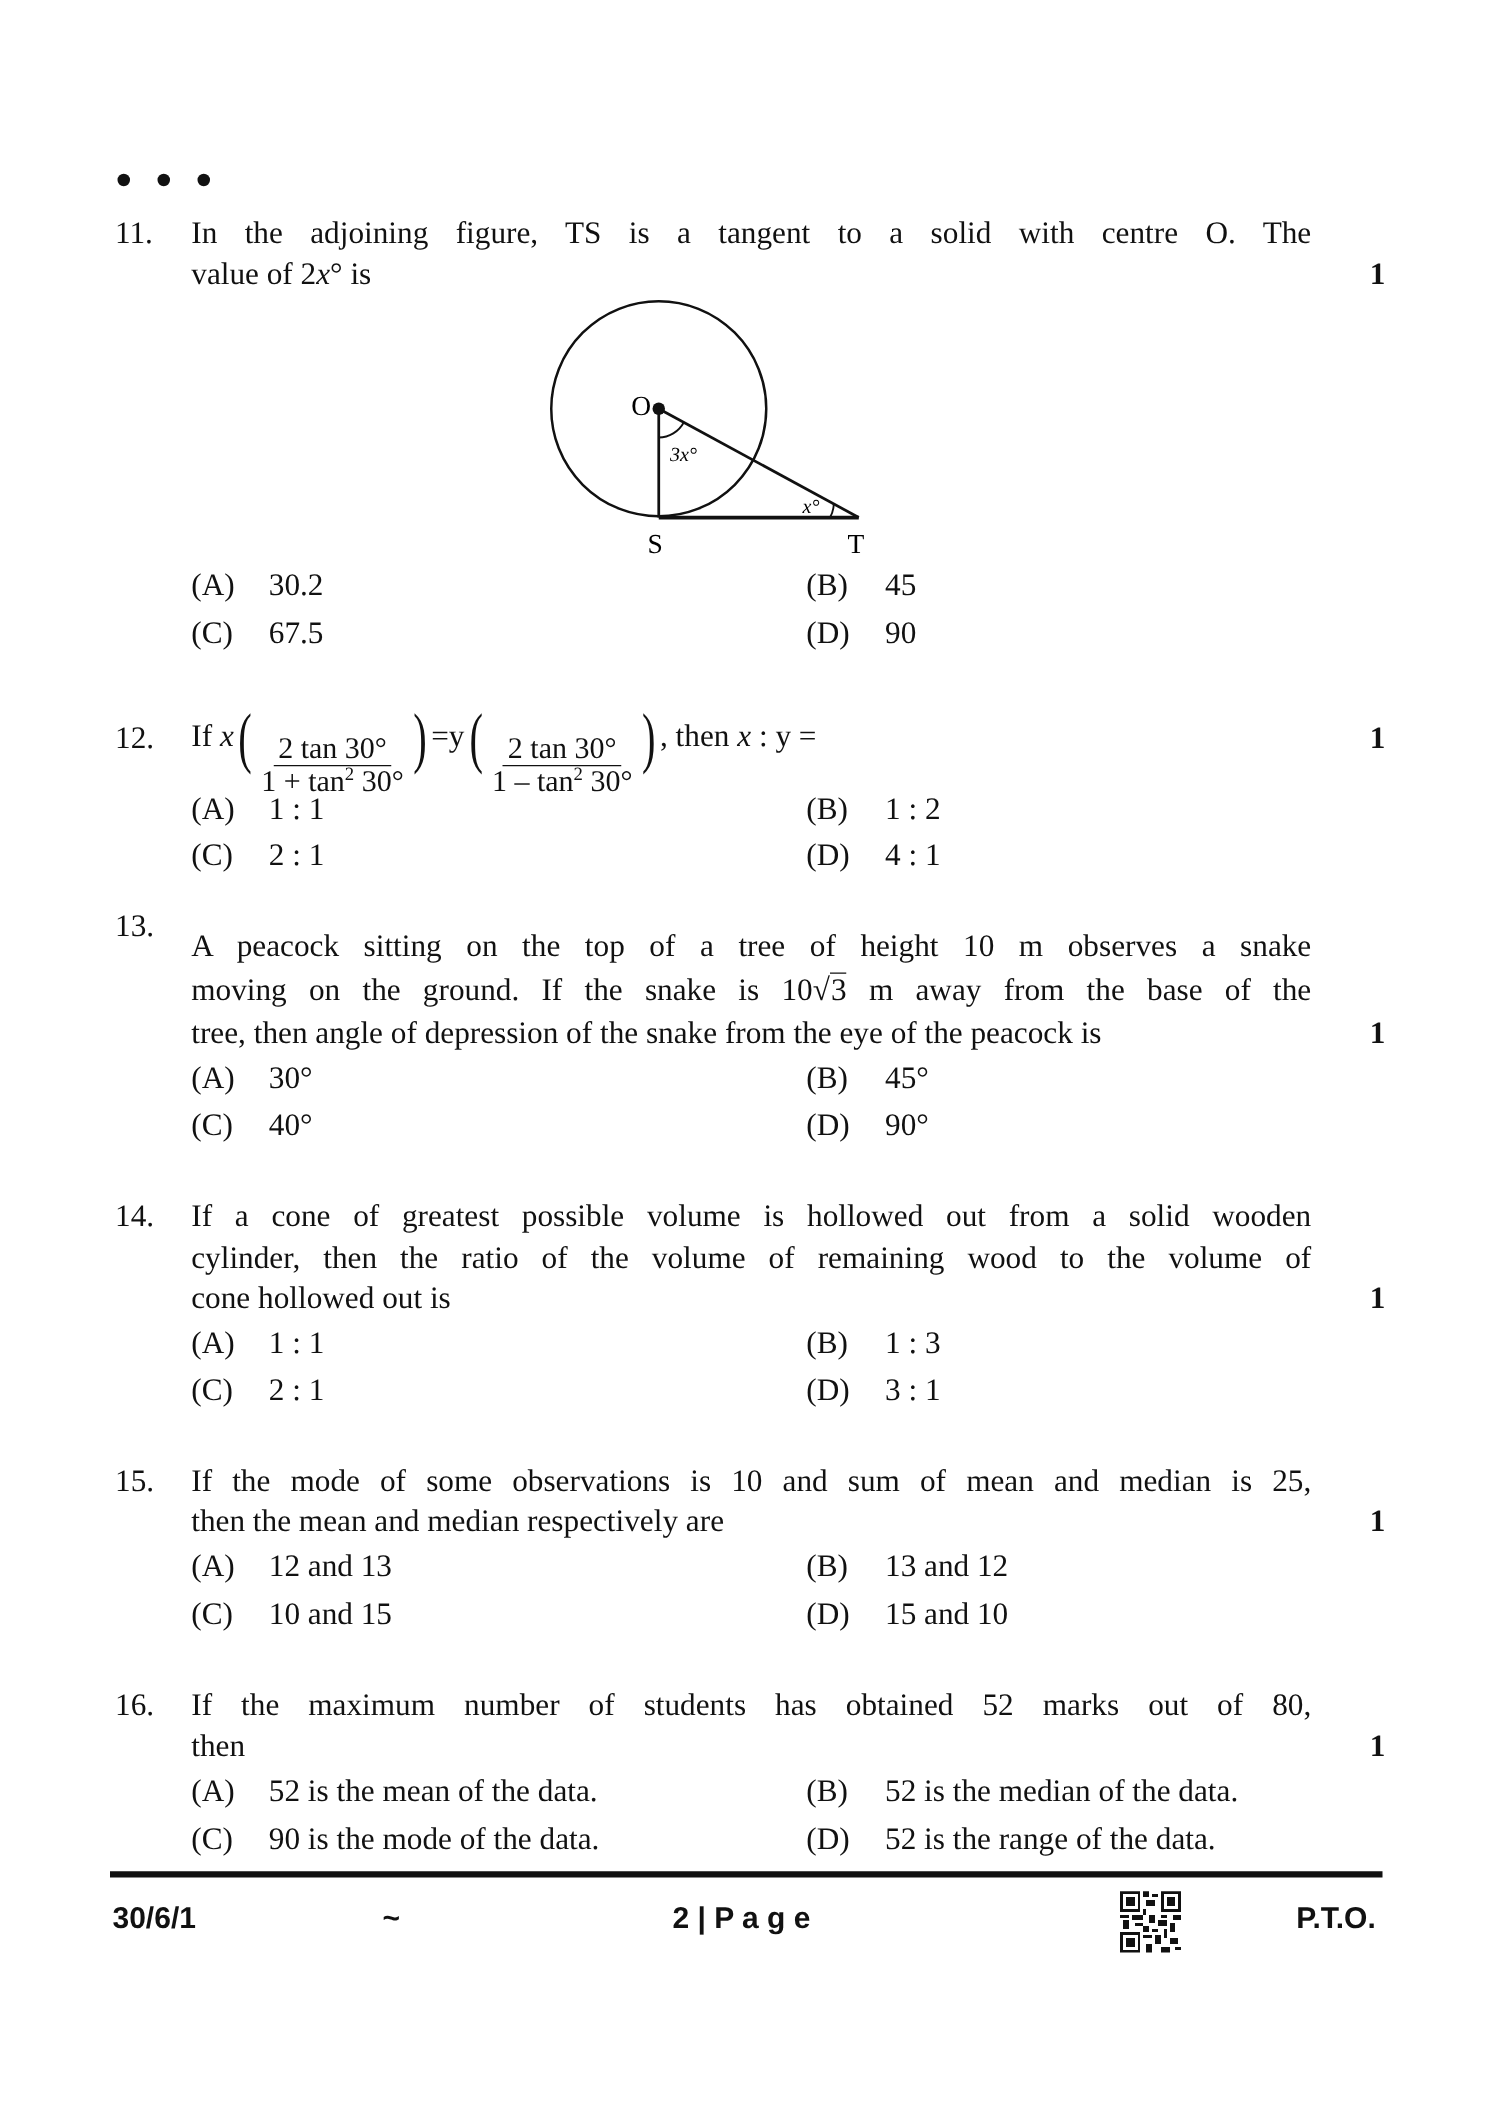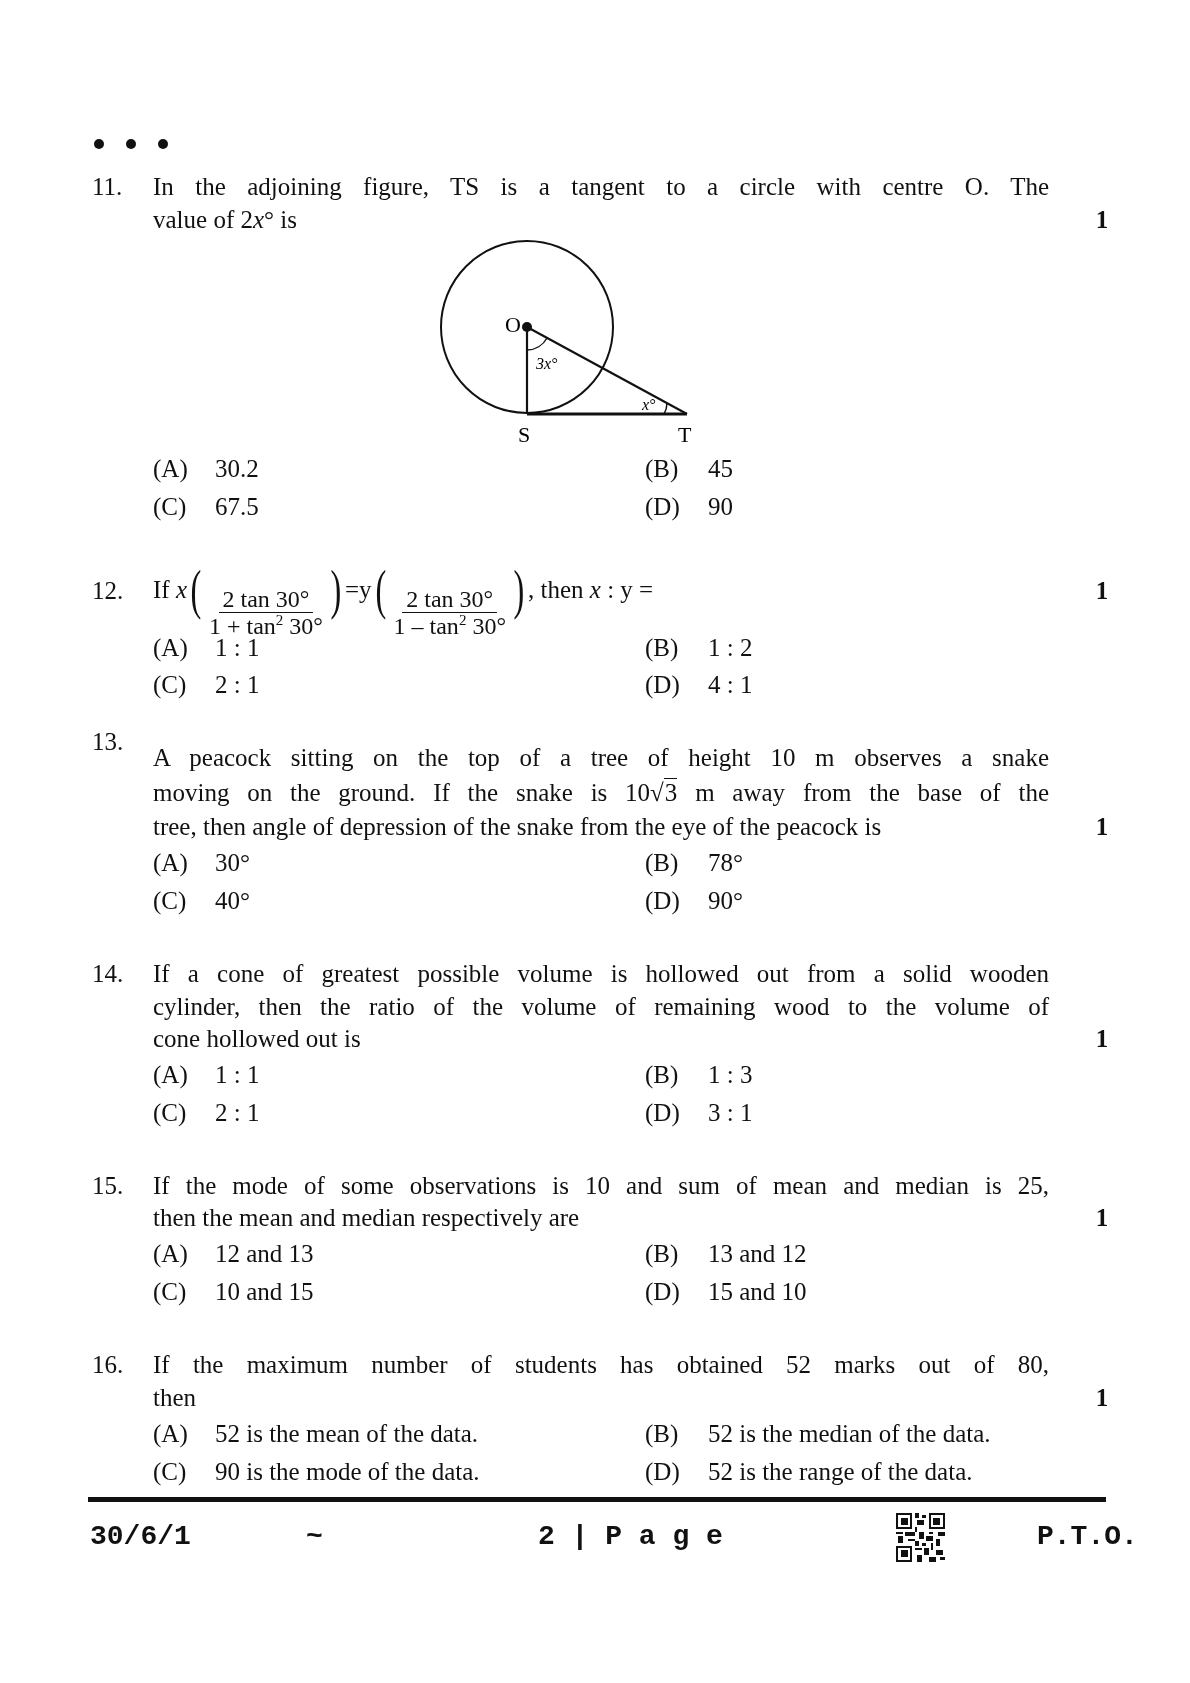--- a/index.html
+++ b/index.html
@@ -11,41 +11,41 @@
   .qline { left:153px; }
   .qline.just { width:896px; text-align:justify; text-align-last:justify; }
   .mark { left:1092px; width:20px; text-align:center; font-weight:bold; }
   .opt-lbl-l { left:153px; }
   .opt-val-l { left:215px; }
   .opt-lbl-r { left:645px; }
   .opt-val-r { left:708px; }
   .dots { left:94px; top:139px; display:flex; gap:22px; }
   .dot { width:10px; height:10px; border-radius:50%; background:#111; }
   .rule { left:88px; top:1497px; width:1018px; height:5px; background:#111; }
-  .foot { font-family:Liberation Mono, monospace; font-weight:bold; font-size:28px; top:1521px; white-space:nowrap; }
+  .foot { font-family:Liberation Sans, sans-serif; font-weight:bold; font-size:24px; top:1521px; white-space:nowrap; }
   .frac { display:inline-flex; flex-direction:column; align-items:center; vertical-align:middle; font-size:24px; line-height:26px; }
   .frac .num { padding:0 4px; border-bottom:1.5px solid #111;margin-top:44px; }
   .frac .den { padding:0 4px; }
   .paren { font-size:54px; line-height:54px; vertical-align:middle; font-weight:100; transform:scaleX(0.6); display:inline-block; }
   .it { font-style:italic; }
   sup { font-size:15px; line-height:0; }
   .sqrt { border-top:1.5px solid #111; padding-left:1px; }
 </style>
 </head>
 <body>
 
 <div class="abs dots">
   <div class="dot"></div>
   <div class="dot"></div>
   <div class="dot"></div>
 </div>
 
 <div>
   <div class="abs txt qnum" style="top:174px">11.</div>
-  <div class="abs txt qline just" style="top:174px">In the adjoining figure, TS is a tangent to a circle with centre O. The</div>
+  <div class="abs txt qline just" style="top:174px">In the adjoining figure, TS is a tangent to a solid with centre O. The</div>
   <div class="abs txt qline" style="top:207px">value of 2<span class="it">x</span>° is</div>
   <div class="abs txt mark" style="top:207px">1</div>
 
   <svg class="abs" style="left:420px;top:230px" width="300" height="220">
     <circle cx="107" cy="97" r="86" fill="none" stroke="#111" stroke-width="2"></circle>
     <line x1="107" y1="97" x2="107" y2="184" stroke="#111" stroke-width="2.2"></line>
     <line x1="107" y1="97" x2="267" y2="184" stroke="#111" stroke-width="2.2"></line>
     <line x1="107" y1="184" x2="267" y2="184" stroke="#111" stroke-width="3"></line>
     <circle cx="107" cy="97" r="5" fill="#111"></circle>
     <path d="M107 120 A23 23 0 0 0 127 108" fill="none" stroke="#111" stroke-width="1.5"></path>
@@ -101,21 +101,21 @@
 <div>
   <div class="abs txt qnum" style="top:729px">13.</div>
   <div class="abs txt qline just" style="top:745px">A peacock sitting on the top of a tree of height 10 m observes a snake</div>
   <div class="abs txt qline just" style="top:780px"><span>moving on the ground. If the snake is 10</span>√<span class="sqrt">3</span><span style="white-space:pre"> m away from the base of the</span></div>
   <div class="abs txt qline" style="top:814px">tree, then angle of depression of the snake from the eye of the peacock is</div>
   <div class="abs txt mark" style="top:814px">1</div>
 
   <div class="abs txt opt-lbl-l" style="top:850px">(A)</div>
   <div class="abs txt opt-val-l" style="top:850px">30°</div>
   <div class="abs txt opt-lbl-r" style="top:850px">(B)</div>
-  <div class="abs txt opt-val-r" style="top:850px">78°</div>
+  <div class="abs txt opt-val-r" style="top:850px">45°</div>
   <div class="abs txt opt-lbl-l" style="top:888px">(C)</div>
   <div class="abs txt opt-val-l" style="top:888px">40°</div>
   <div class="abs txt opt-lbl-r" style="top:888px">(D)</div>
   <div class="abs txt opt-val-r" style="top:888px">90°</div>
 </div>
 
 <div>
   <div class="abs txt qnum" style="top:961px">14.</div>
   <div class="abs txt qline just" style="top:961px">If a cone of greatest possible volume is hollowed out from a solid wooden</div>
   <div class="abs txt qline just" style="top:994px">cylinder, then the ratio of the volume of remaining wood to the volume of</div>

